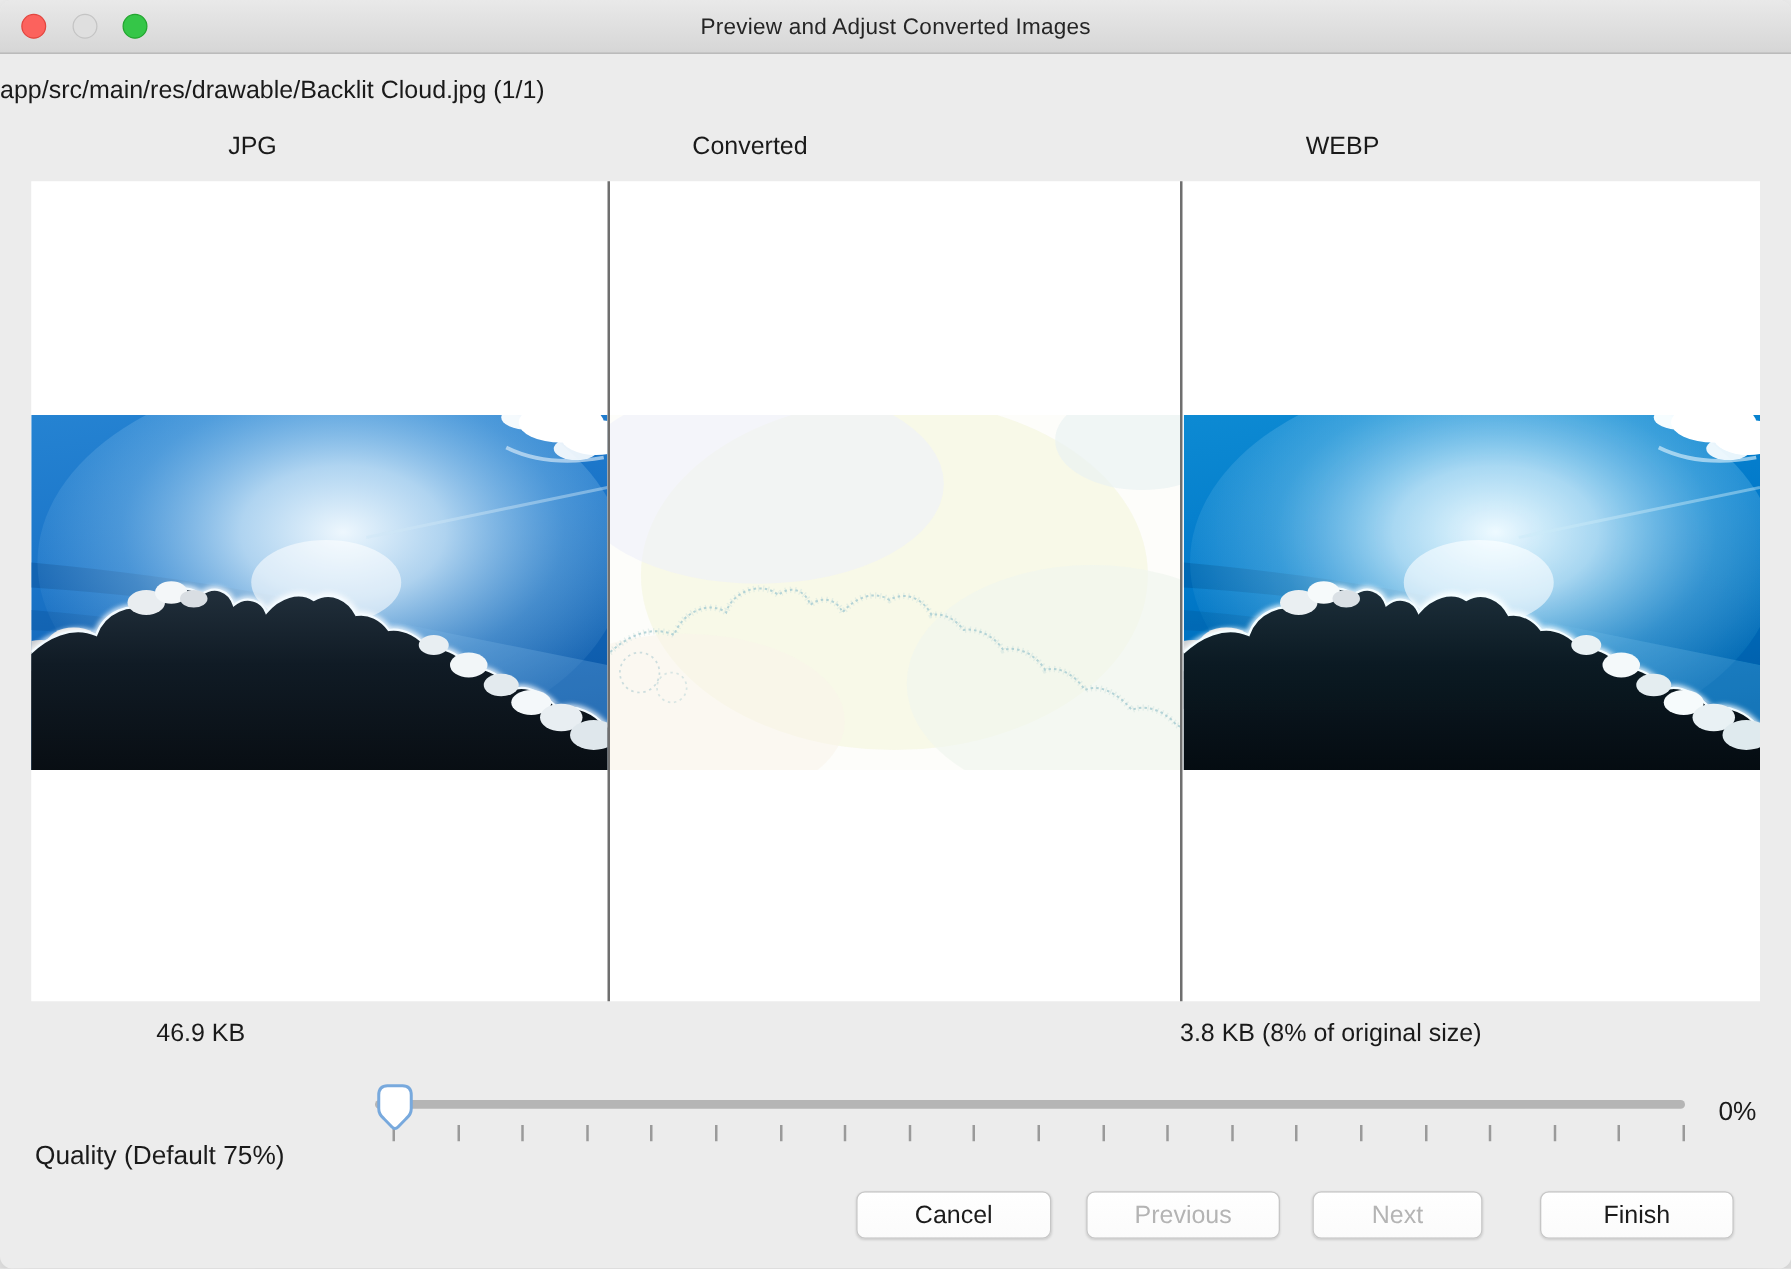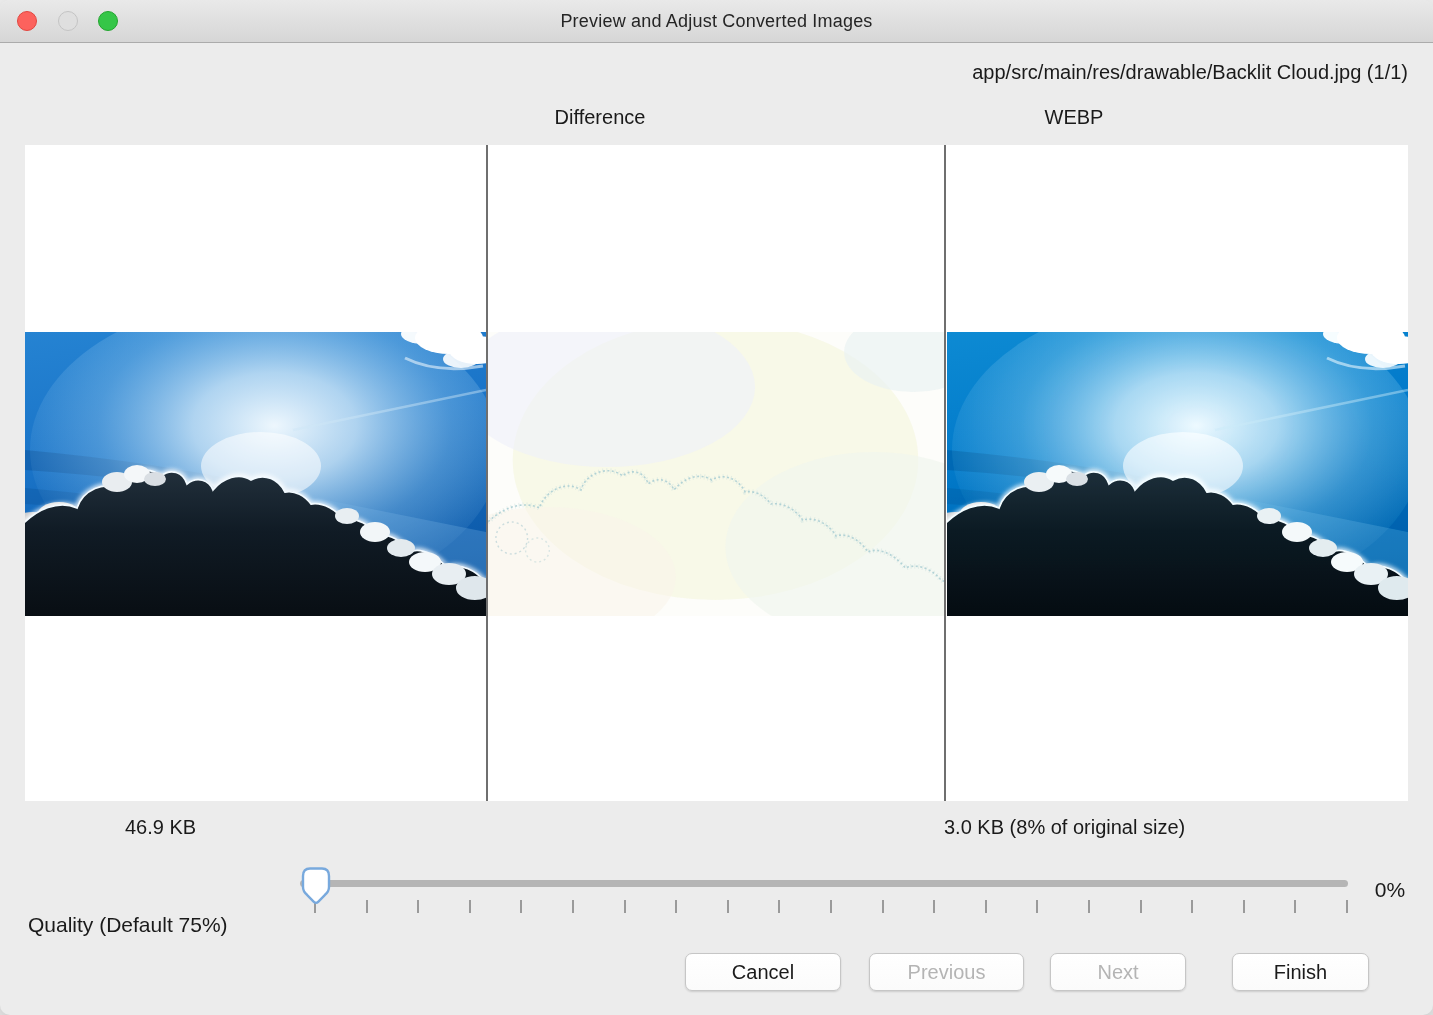--- a/index.html
+++ b/index.html
@@ -19,21 +19,21 @@
   .traffic.close{left:17px;background:#fc625d;border:1px solid #e2463f;}
   .traffic.minimize{left:58px;background:#dfdfdf;border:1px solid #c4c4c4;}
   .traffic.zoom{left:98px;background:#35c648;border:1px solid #23a52f;}
   #window-title{
     position:absolute;left:0;right:0;top:0;height:43px;line-height:43px;
     text-align:center;font-size:18px;color:#252525;letter-spacing:.2px;
   }
   
   #file-label{
     position:absolute;left:0;right:25px;top:61px;height:30px;
-    text-align:right;font-size:20px;color:#1a1a1a;
+    text-align:left;font-size:20px;color:#1a1a1a;
   }
   .col-header{position:absolute;top:106px;height:28px;font-size:20px;color:#1a1a1a;text-align:center;width:260px;}
   #hdr-jpg{left:72px;}          
   #hdr-diff{left:470px;}        
   #hdr-webp{left:944px;}        
   
   #preview-area{
     position:absolute;left:25px;top:145px;width:1383px;height:656px;background:#ffffff;
   }
   .divider{position:absolute;top:0;width:2px;height:656px;background:#6f6f6f;}
@@ -67,21 +67,21 @@
     position:absolute;top:953px;height:38px;border-radius:7px;
     background:linear-gradient(#ffffff,#fbfbfb);
     border:1px solid #c6c6c6;box-shadow:0 1px 2px rgba(0,0,0,.14);
     font-size:20px;color:#1b1b1b;text-align:center;line-height:36px;cursor:default;
     font-family:"Liberation Sans","DejaVu Sans",sans-serif;padding:0;
   }
   .btn.disabled{color:#b4b4b4;}
   #btn-cancel{left:685px;width:156px;}
   #btn-previous{left:869px;width:155px;}
   #btn-next{left:1050px;width:136px;}
-  #btn-finish{left:1232px;width:137px;}
+  #btn-finish{left:1232px;width:155px;}
 </style>
 </head>
 <body>
 
 <svg width="0" height="0" style="position:absolute" aria-hidden="true">
   <defs>
     <linearGradient id="sky" x1="0" y1="0" x2="0.25" y2="1">
       <stop offset="0" stop-color="#2583d2"></stop>
       <stop offset="0.45" stop-color="#1a74c8"></stop>
       <stop offset="1" stop-color="#0b57a6"></stop>
@@ -157,21 +157,22 @@
 
   <div id="titlebar">
     <div class="traffic close"></div>
     <div class="traffic minimize"></div>
     <div class="traffic zoom"></div>
     <div id="window-title">Preview and Adjust Converted Images</div>
   </div>
 
   <div id="file-label">app/src/main/res/drawable/Backlit Cloud.jpg (1/1)</div>
 
-  <div class="col-header" id="hdr-diff">Difference</div>
+  <div class="col-header" id="hdr-jpg">JPG</div>
+  <div class="col-header" id="hdr-diff">Converted</div>
   <div class="col-header" id="hdr-webp">WEBP</div>
 
   <div id="preview-area">
     <div class="preview-img" id="img-jpg">
       <svg viewBox="0 0 461 284" preserveAspectRatio="none">
           <use href="#cloud-scene"></use>
         </svg>
     </div>
     <div class="divider" id="divider-left"></div>
     <div class="preview-img" id="img-diff">
@@ -181,21 +182,21 @@
     </div>
     <div class="divider" id="divider-right"></div>
     <div class="preview-img" id="img-webp">
       <svg viewBox="0 0 461 284" preserveAspectRatio="none">
           <use href="#cloud-scene"></use>
         </svg>
     </div>
   </div>
 
   <div class="size-label" id="size-jpg">46.9 KB</div>
-  <div class="size-label" id="size-webp">3.0 KB (8% of original size)</div>
+  <div class="size-label" id="size-webp">3.8 KB (8% of original size)</div>
 
   <div id="quality-label">Quality (Default 75%)</div>
   <div id="slider-track"></div>
   <div id="slider-ticks">
       <div class="tick"></div>
       <div class="tick"></div>
       <div class="tick"></div>
       <div class="tick"></div>
       <div class="tick"></div>
       <div class="tick"></div>

